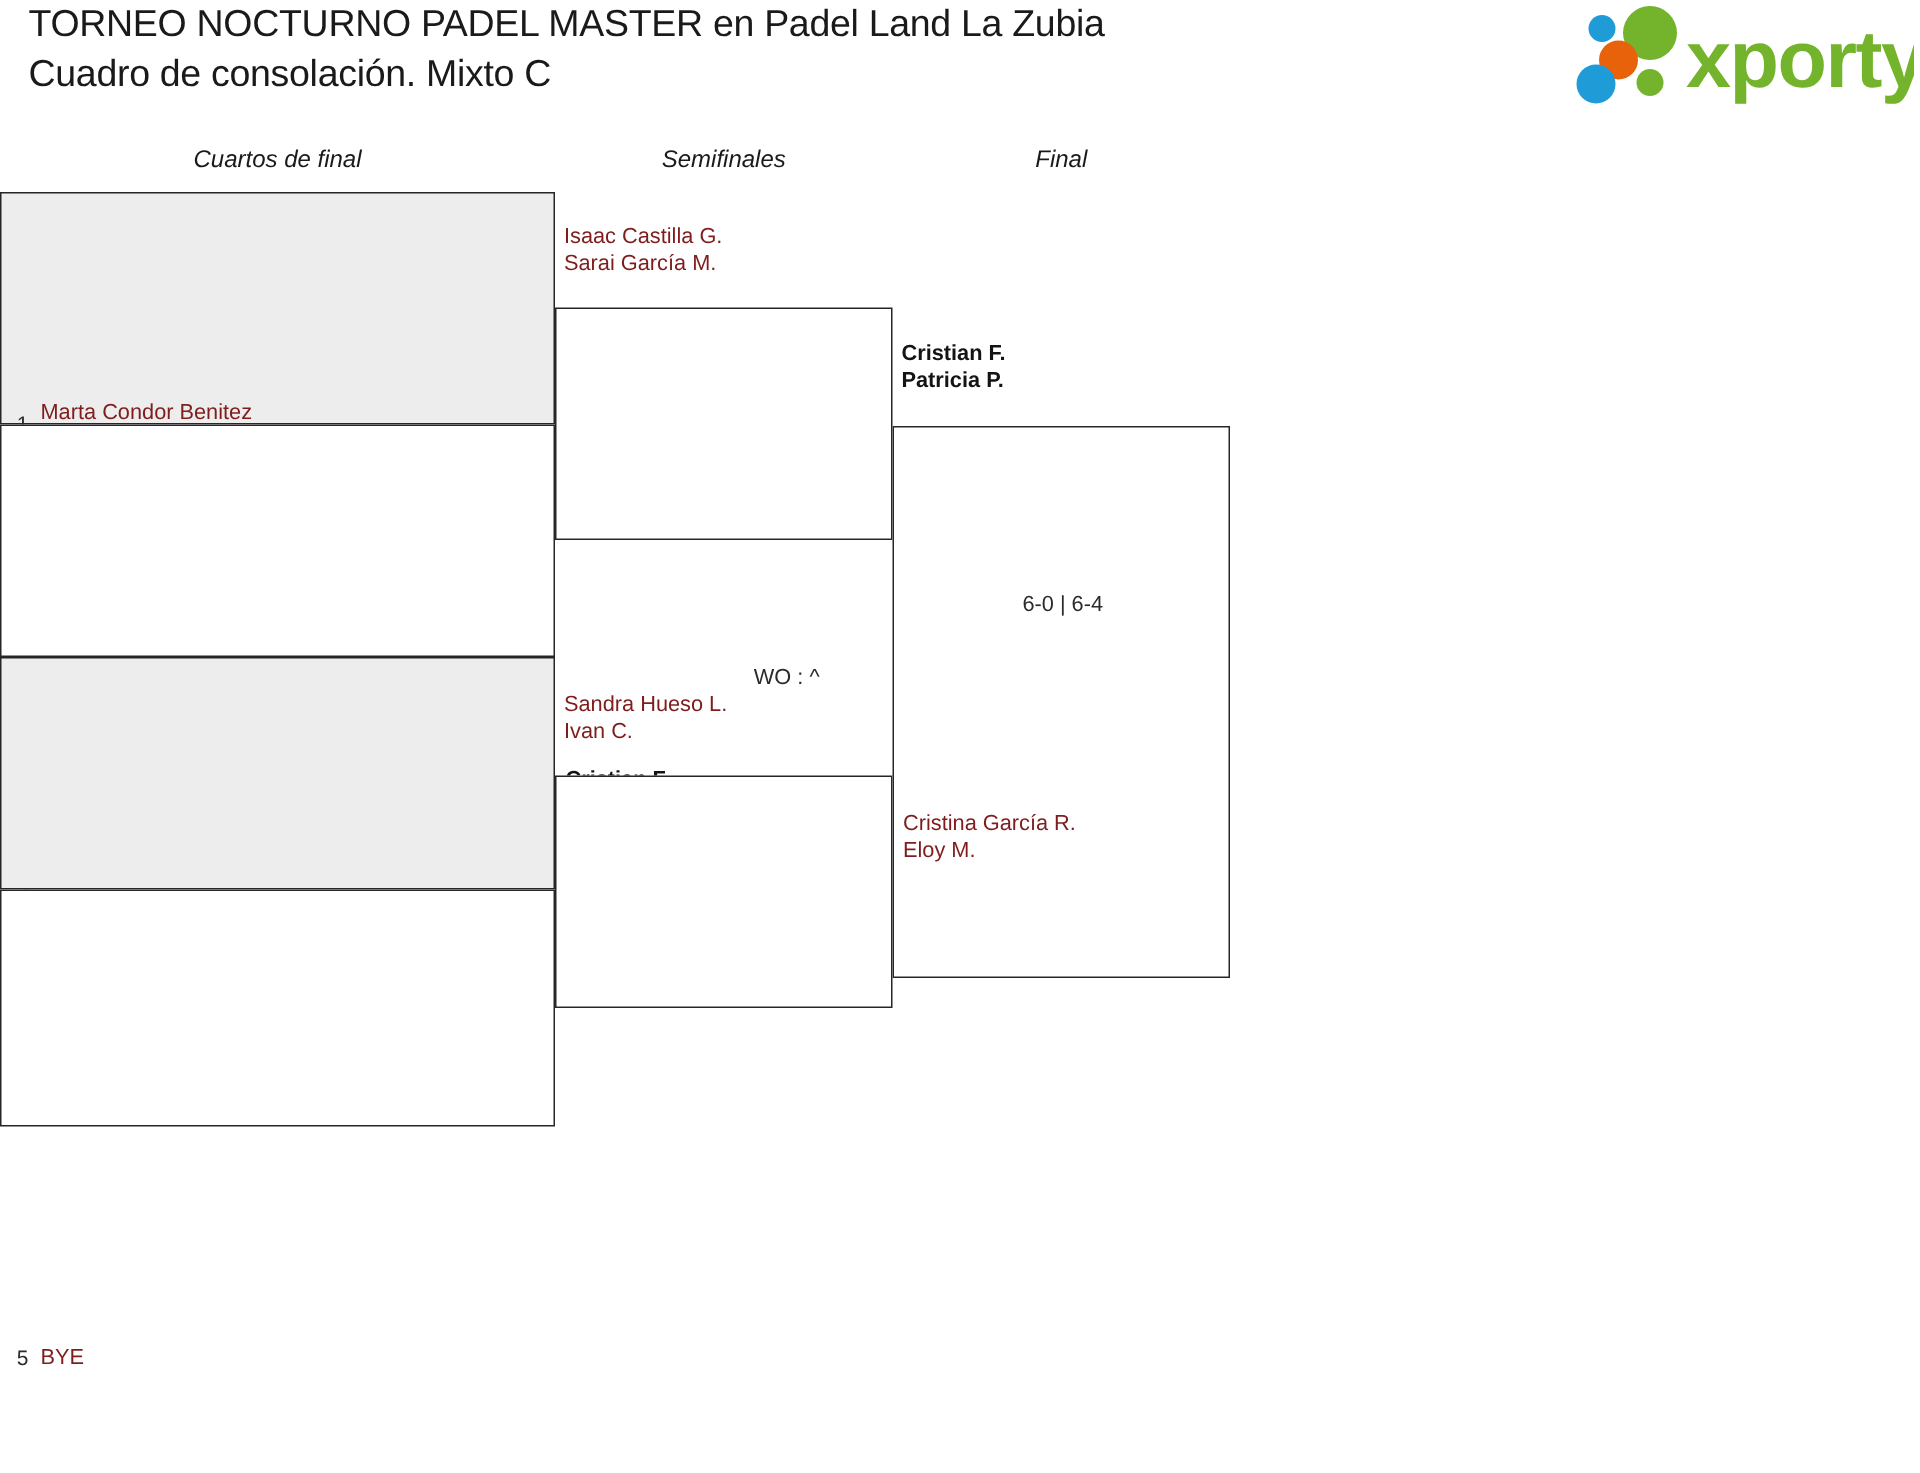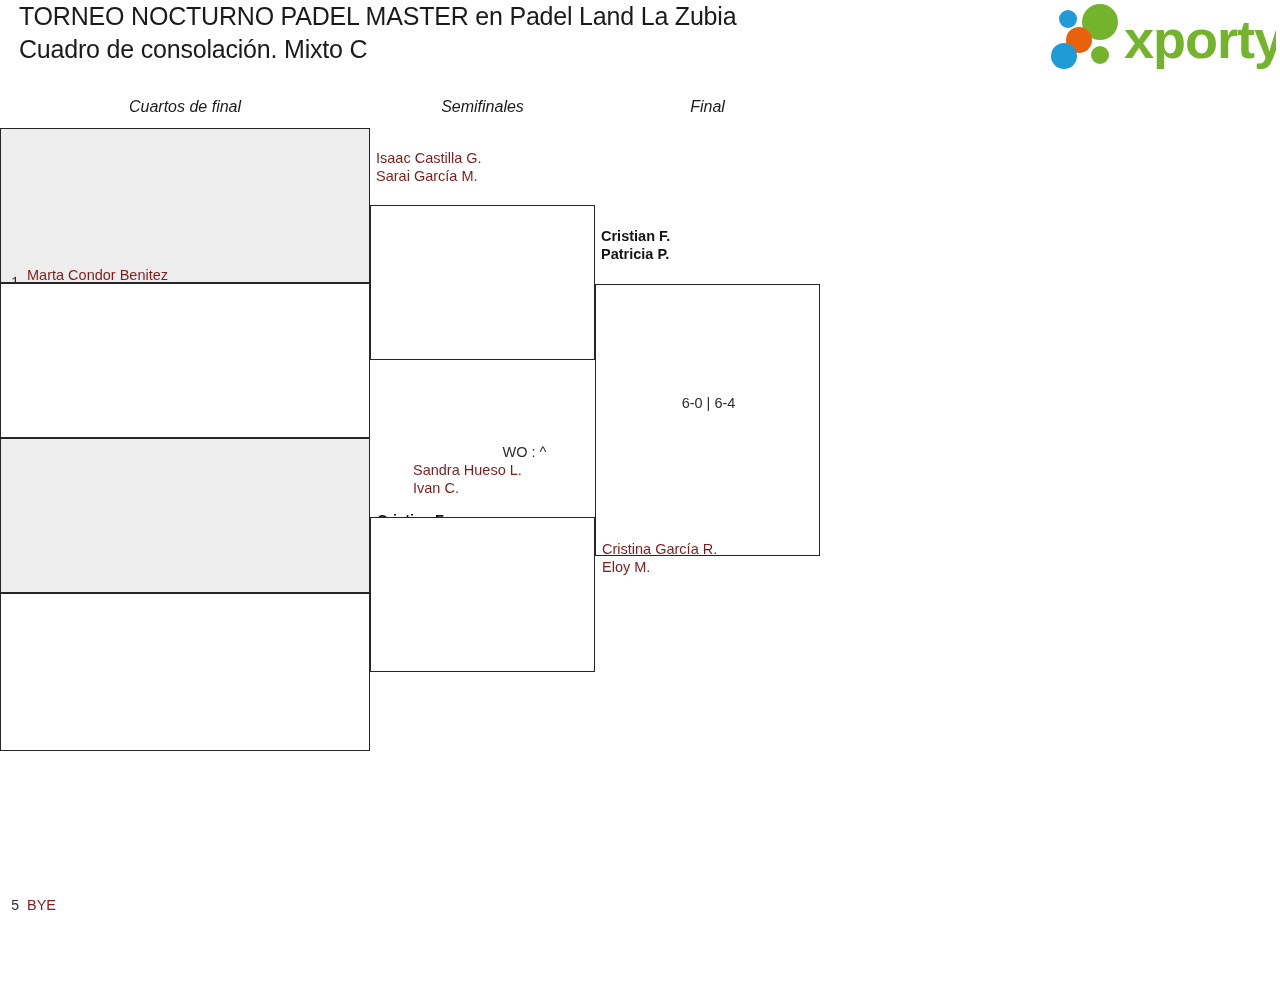--- a/index.html
+++ b/index.html
@@ -168,34 +168,34 @@
 </div>
 
 <div class="match-box" style="left:370px; top:205px; width:225px; height:155px;">
   <div class="score" style="left:0px; top:237px; width:225px;padding-left:41px;">WO : ^</div>
   <div class="team winner" style="left:6px; top:305px;">
     <span class="line">Cristian F.</span>
     <span class="line">Patricia P.</span>
   </div>
 </div>
 
-<div class="team" style="left:376px; top:461px;margin-left:37px;">
+<div class="team" style="left:376px; top:461px;">
   <span class="line">Sandra Hueso L.</span>
   <span class="line">Ivan C.</span>
 </div>
 
 <div class="match-box" style="left:370px; top:517px; width:225px; height:155px;">
   
   
 </div>
 
 <div class="team winner" style="left:601px; top:227px;">
   <span class="line">Cristian F.</span>
   <span class="line">Patricia P.</span>
 </div>
 
-<div class="match-box" style="left:595px; top:284px; width:225px; height:272px;">
+<div class="match-box" style="left:595px; top:284px; width:225px; height:368px;">
   <div class="score" style="left:0px; top:109px; width:225px;">6-0 | 6-4</div>
   <div class="team" style="left:6px; top:255px;">
     <span class="line">Cristina García R.</span>
     <span class="line">Eloy M.</span>
   </div>
 </div>
 
 </body></html>

